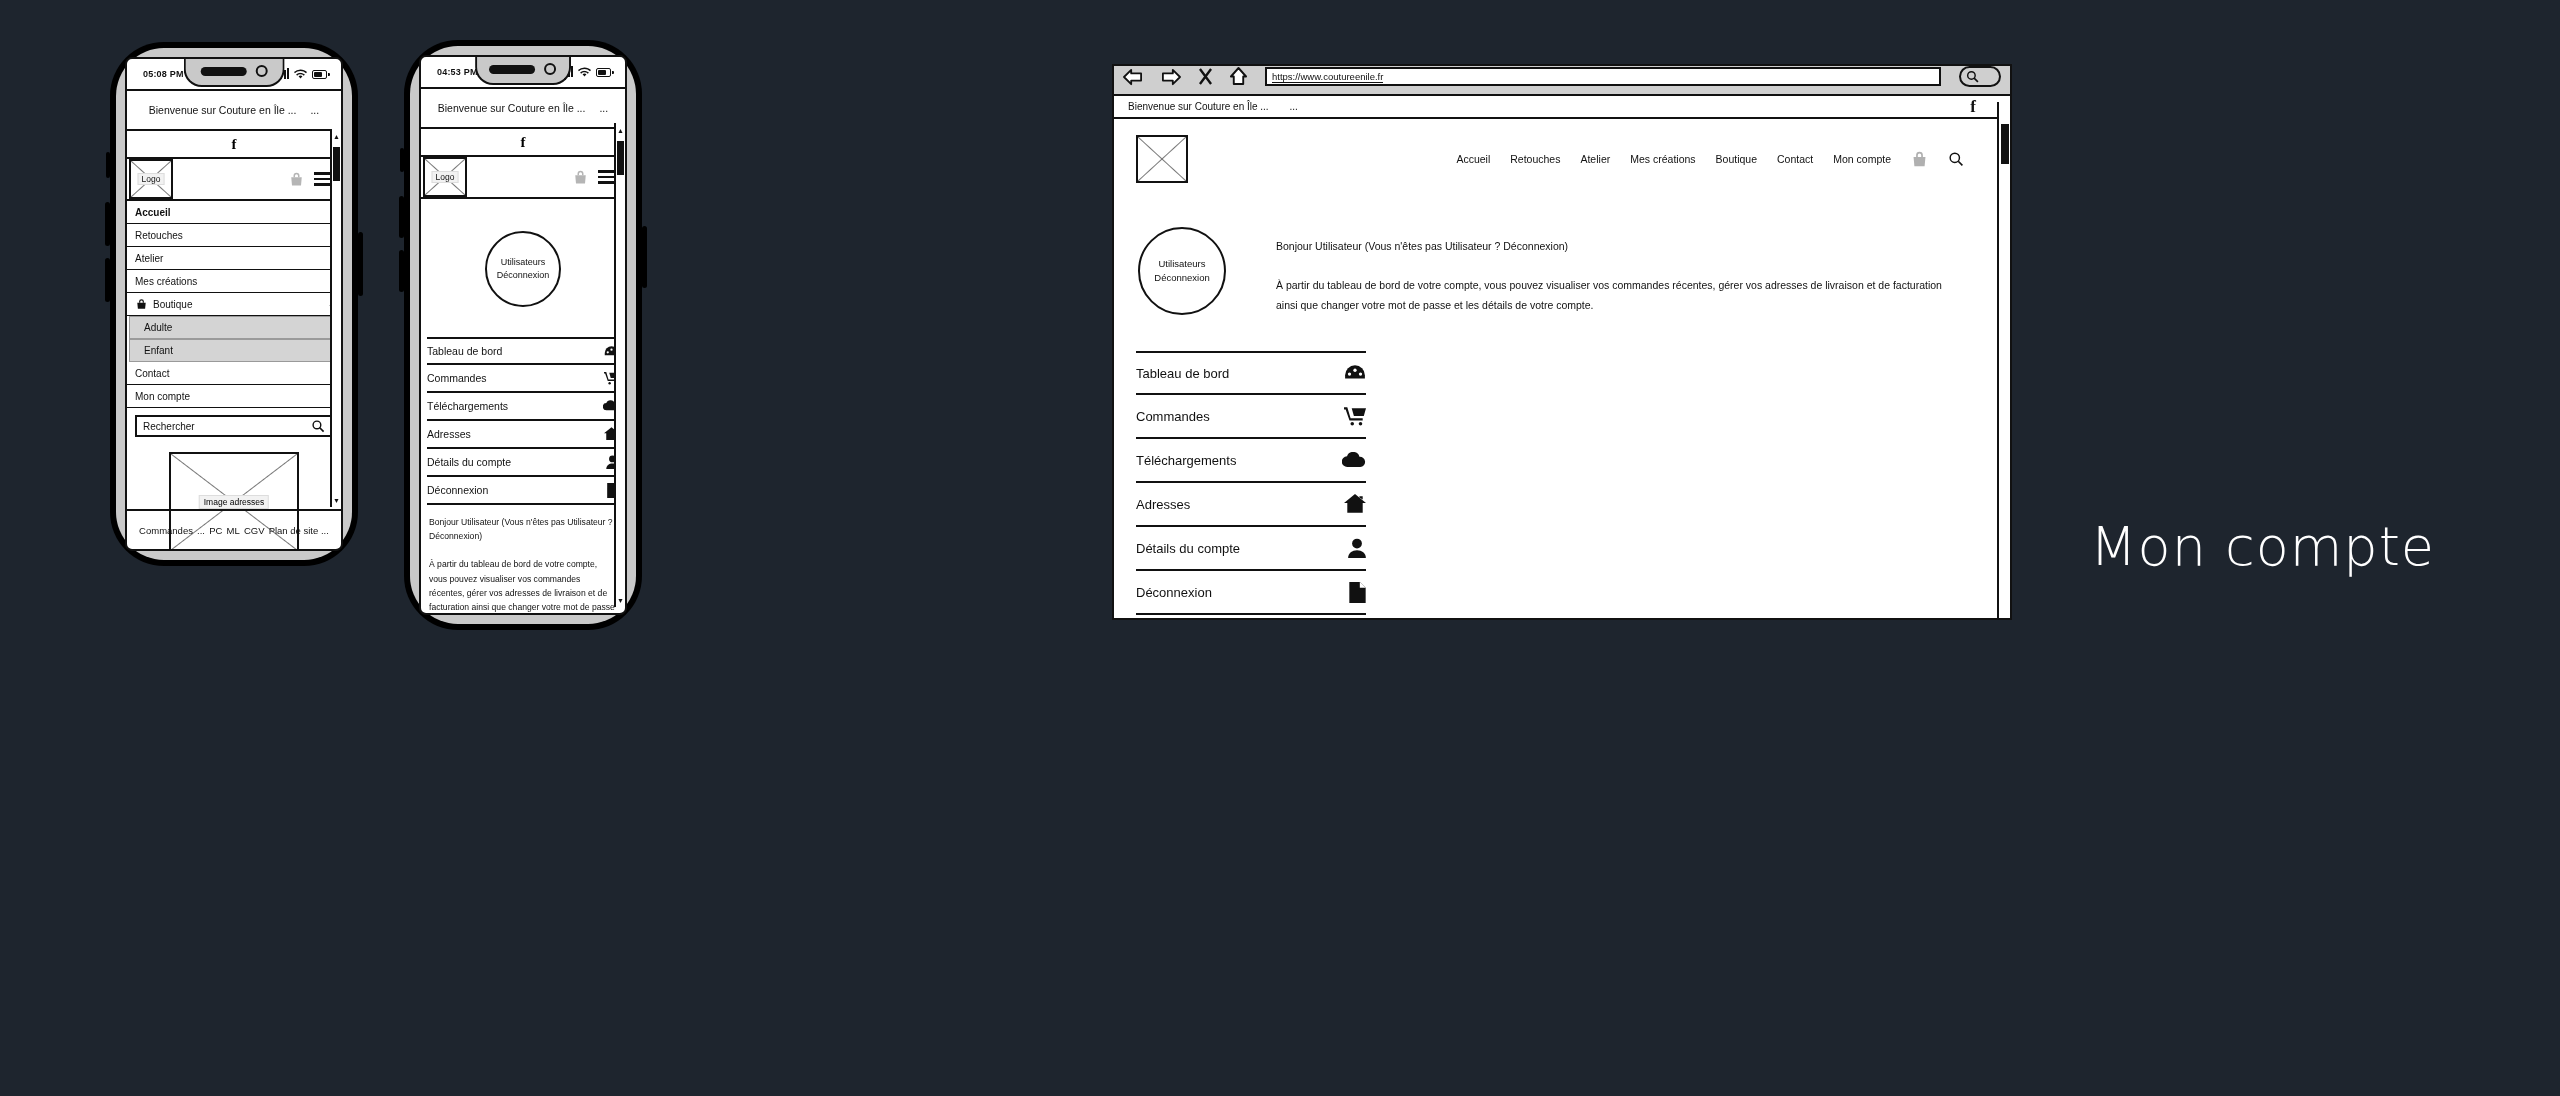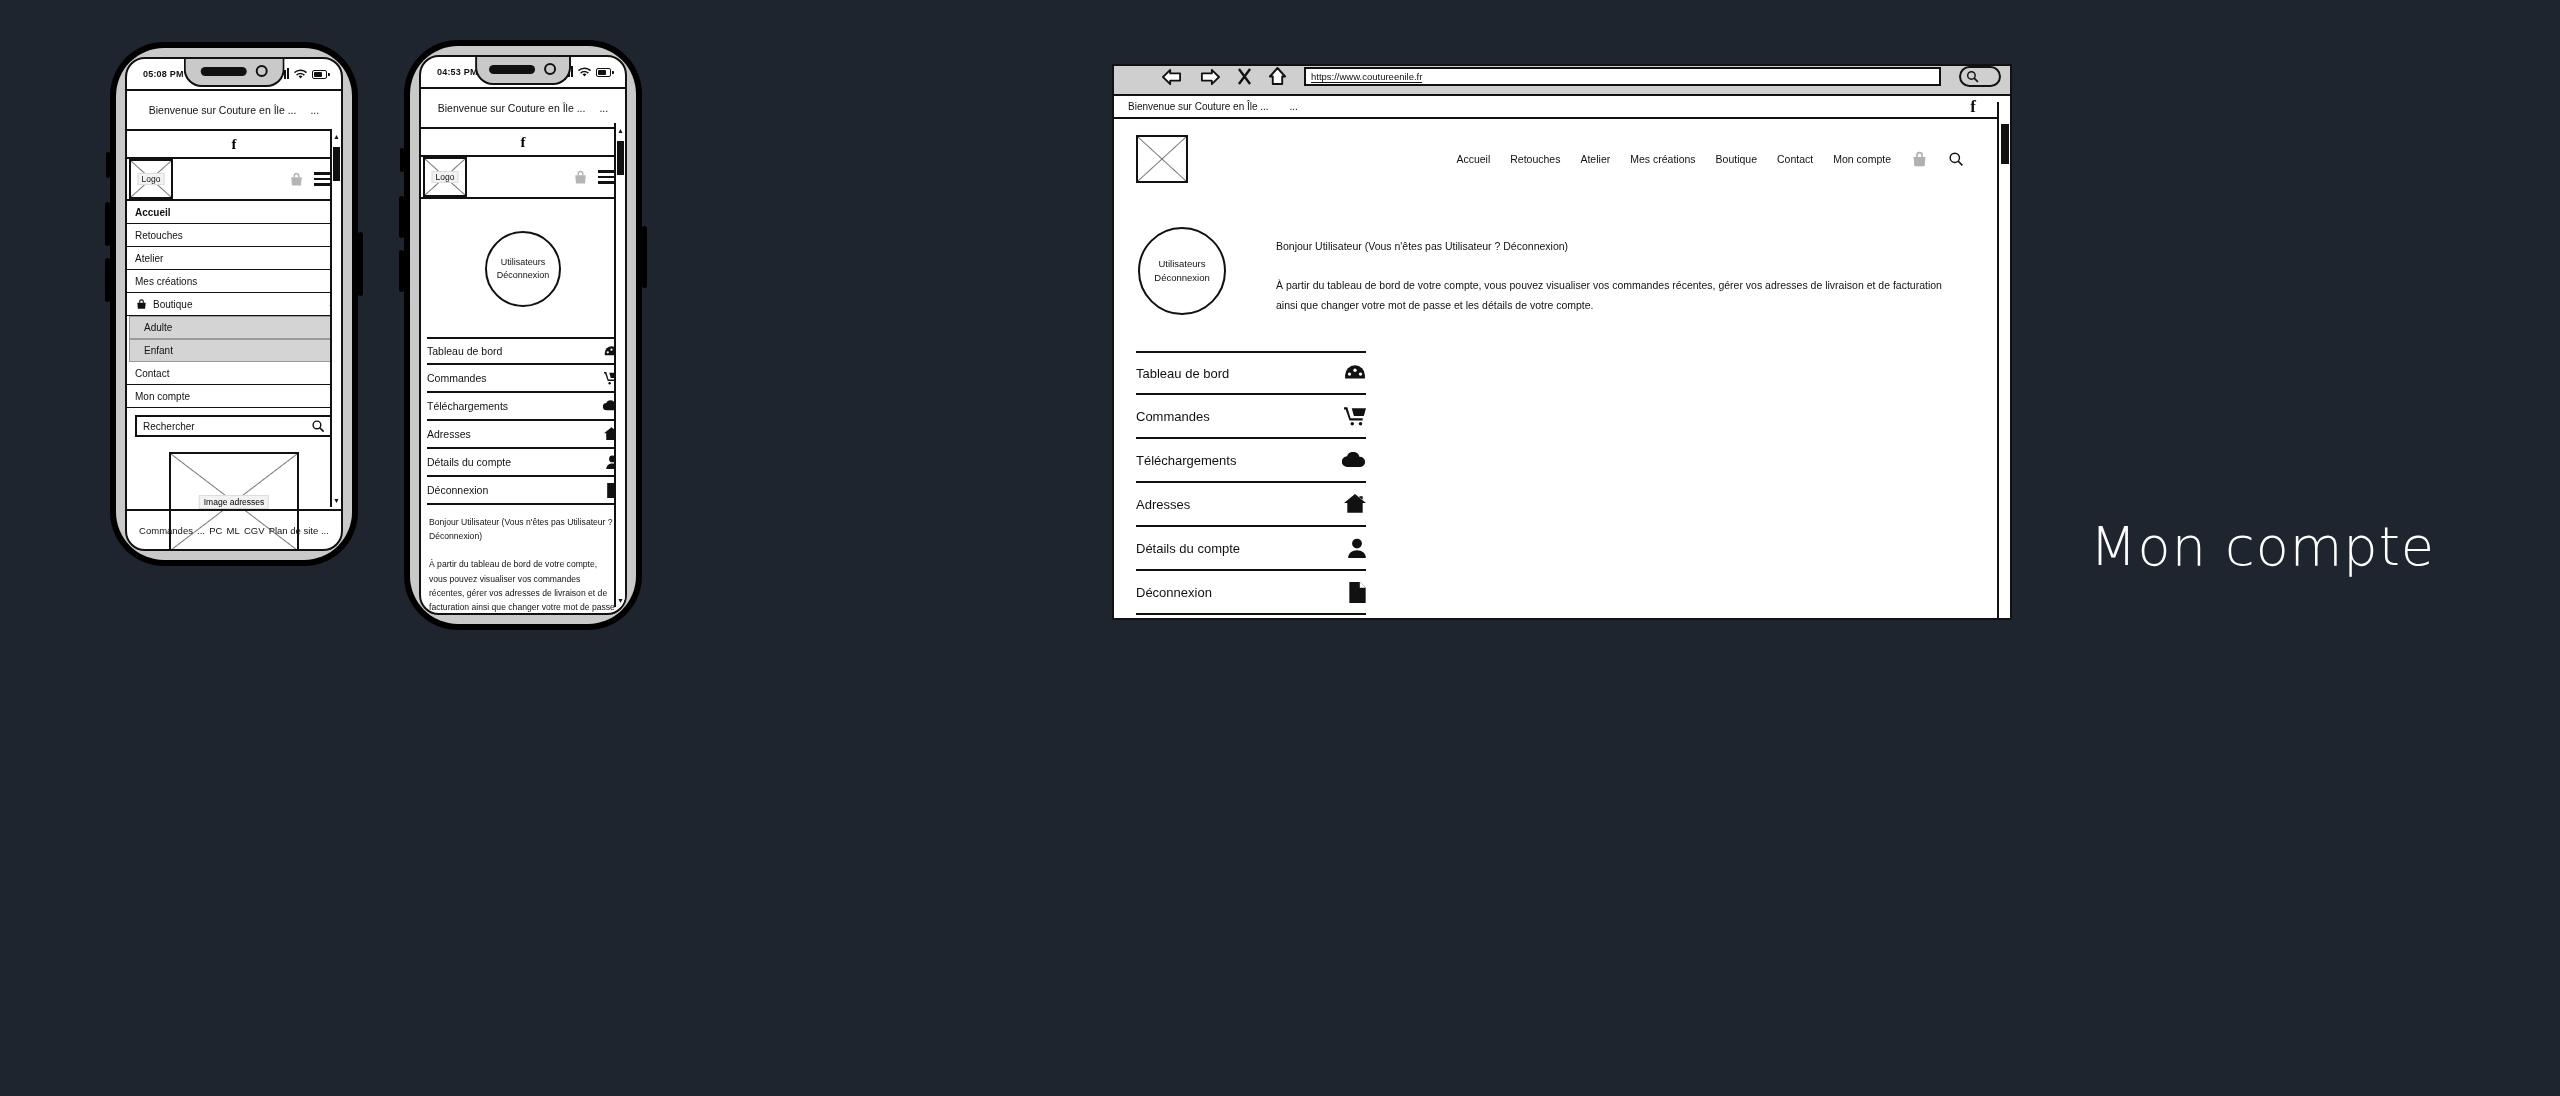--- a/index.html
+++ b/index.html
@@ -21,21 +21,21 @@
   .phone-inner {
     width: 100%; height: 100%;
     background: #c9c9c9;
     border-radius: 48px;
     padding: 9px;
     position: relative;
   }
   .phone-screen {
     width: 100%; height: 100%;
     background: #fff;
-    border-radius: 20px;
+    border-radius: 7px;
     overflow: hidden;
     position: relative;
     border: 2px solid #111;
   }
   .notch {
     position: absolute;
     top: -2px; left: 50%;
     transform: translateX(-50%);
     width: 47%; height: 30px;
     background: #c9c9c9;
@@ -195,21 +195,21 @@
   .browser {
     position:absolute;
     background:#fff;
     border: 2.5px solid #111;
   }
   .br-chrome { background: #cfcfcf; border-bottom: 2.5px solid #111; }
   .br-title {
     text-align:center; font-size: 10.5px; color:#111; padding: 4px 0 2px;
   }
   .br-toolbar {
-    display:flex; align-items:center; gap: 18px; padding: 0 9px 7px 9px; margin-left: 39px;
+    display:flex; align-items:center; gap: 18px; padding: 0 9px 7px 9px;
   }
   .br-url {
     flex:1; background:#fff; border: 2.5px solid #111; height: 19px;
     display:flex; align-items:center; padding: 0 5px;
     font-size: 9.5px; color:#111;
   }
   .br-url span { border-bottom: 1px solid #111; }
   .br-search-pill {
     width: 42px; height: 21px; border: 2.5px solid #111; border-radius: 12px;
     display:flex; align-items:center; padding-left: 5px;

